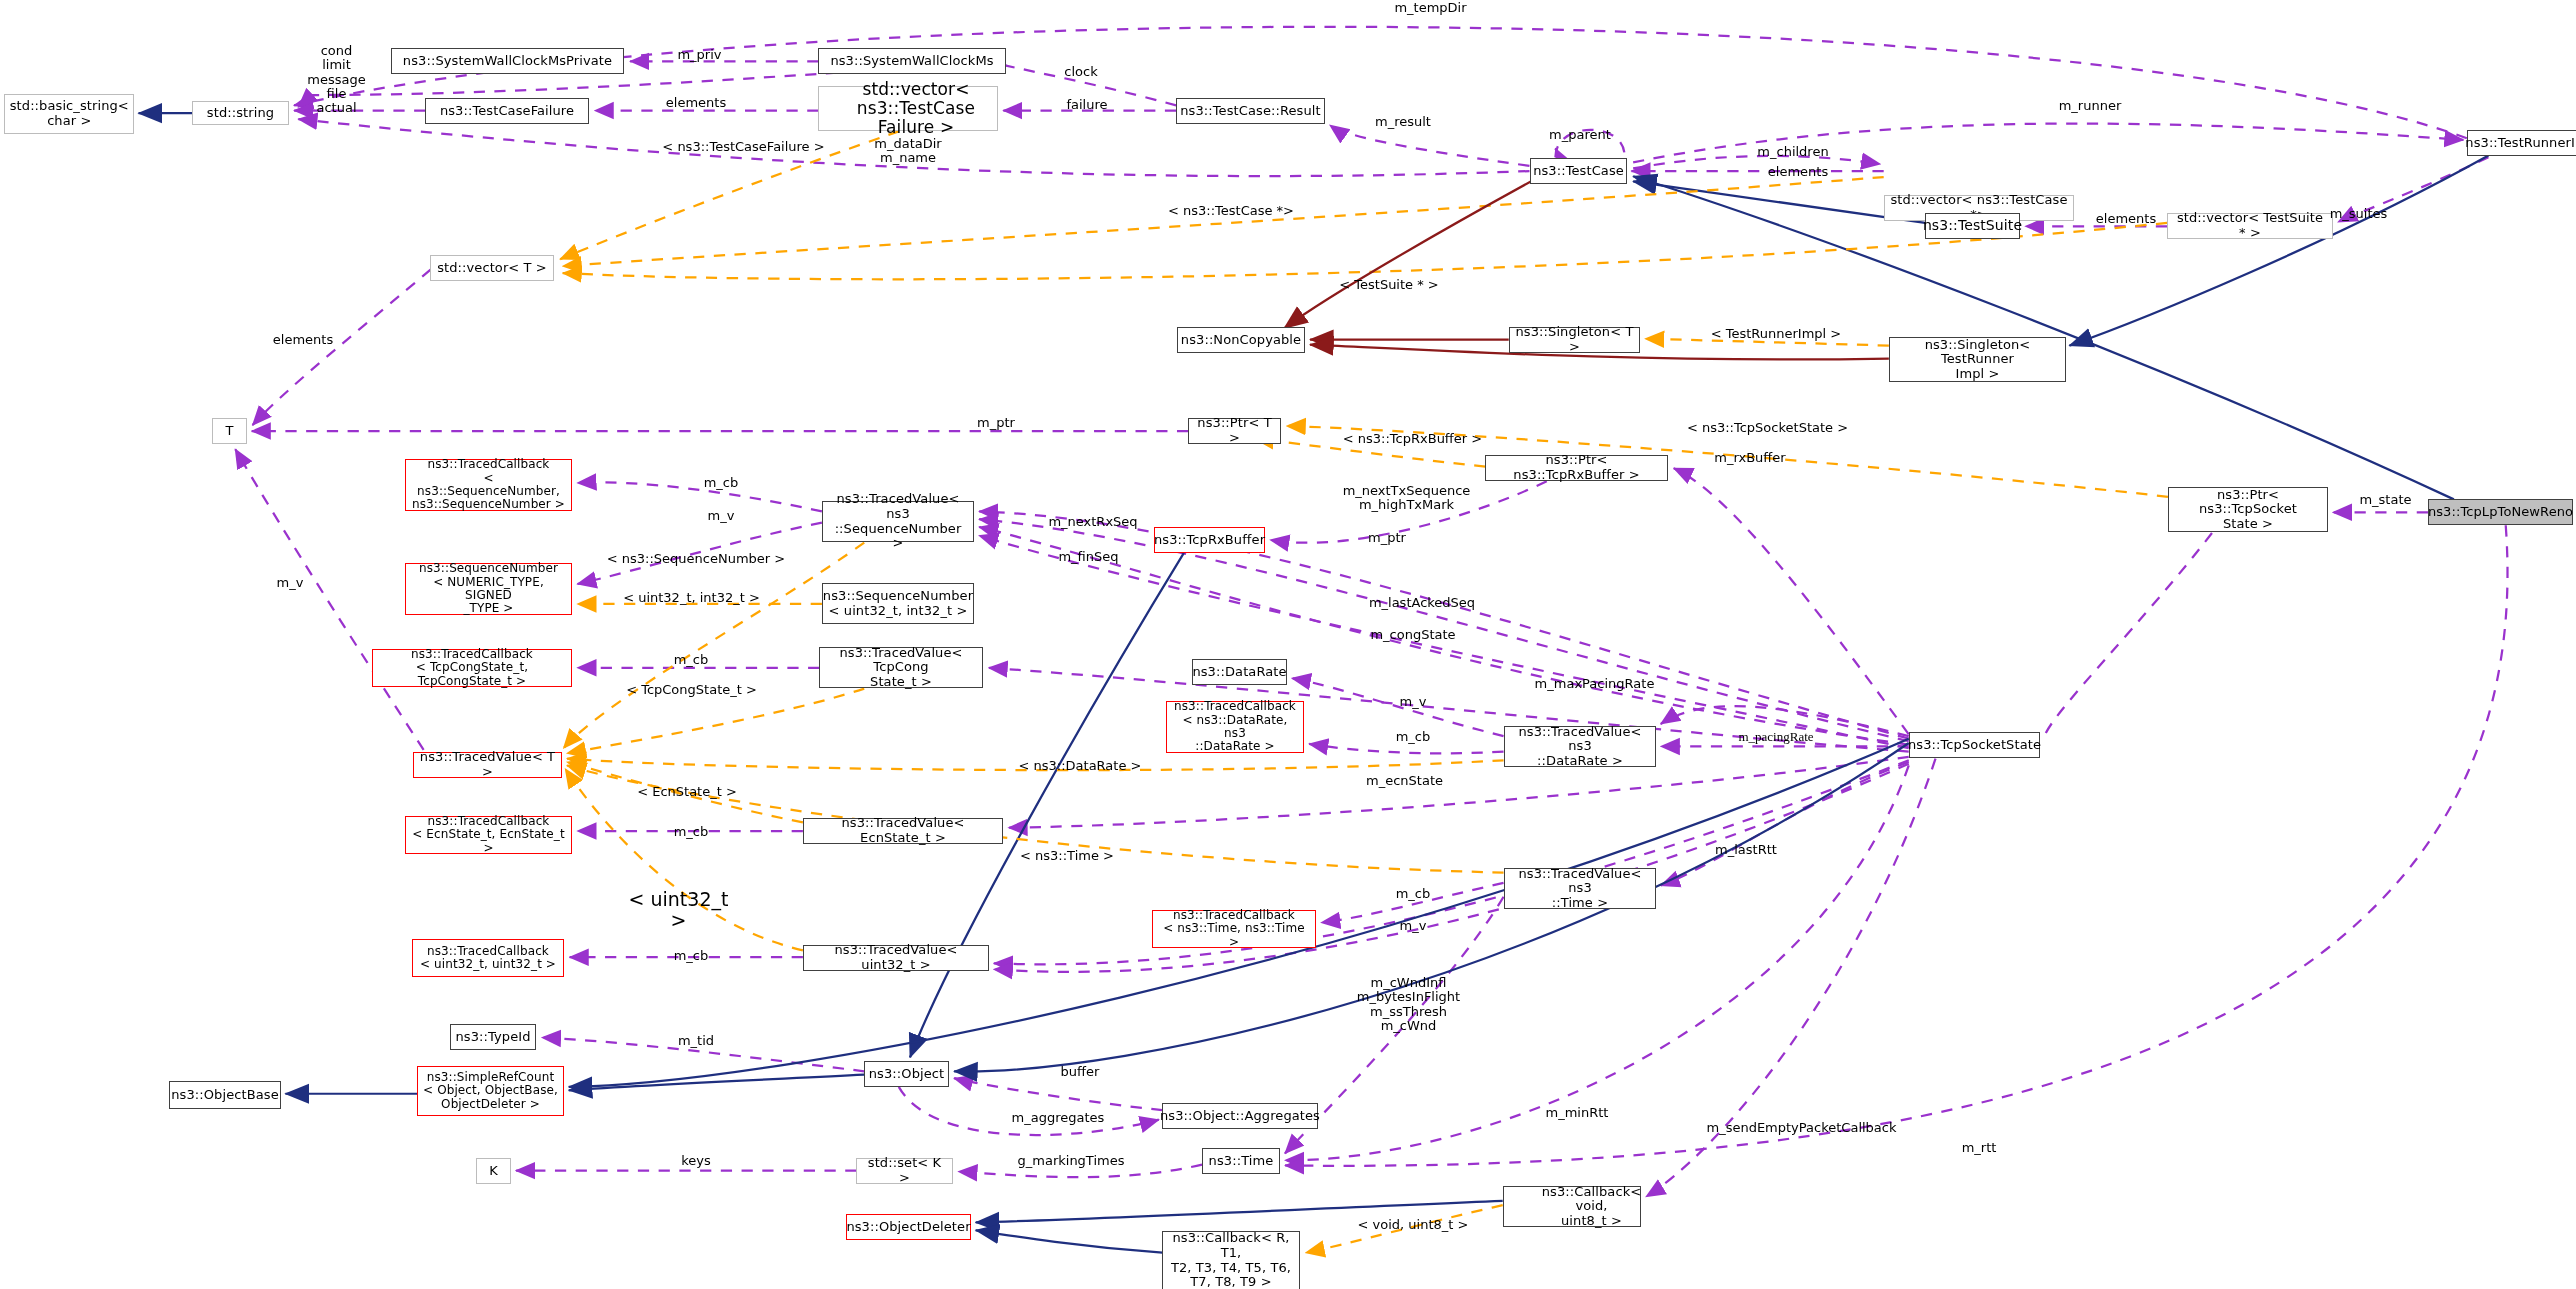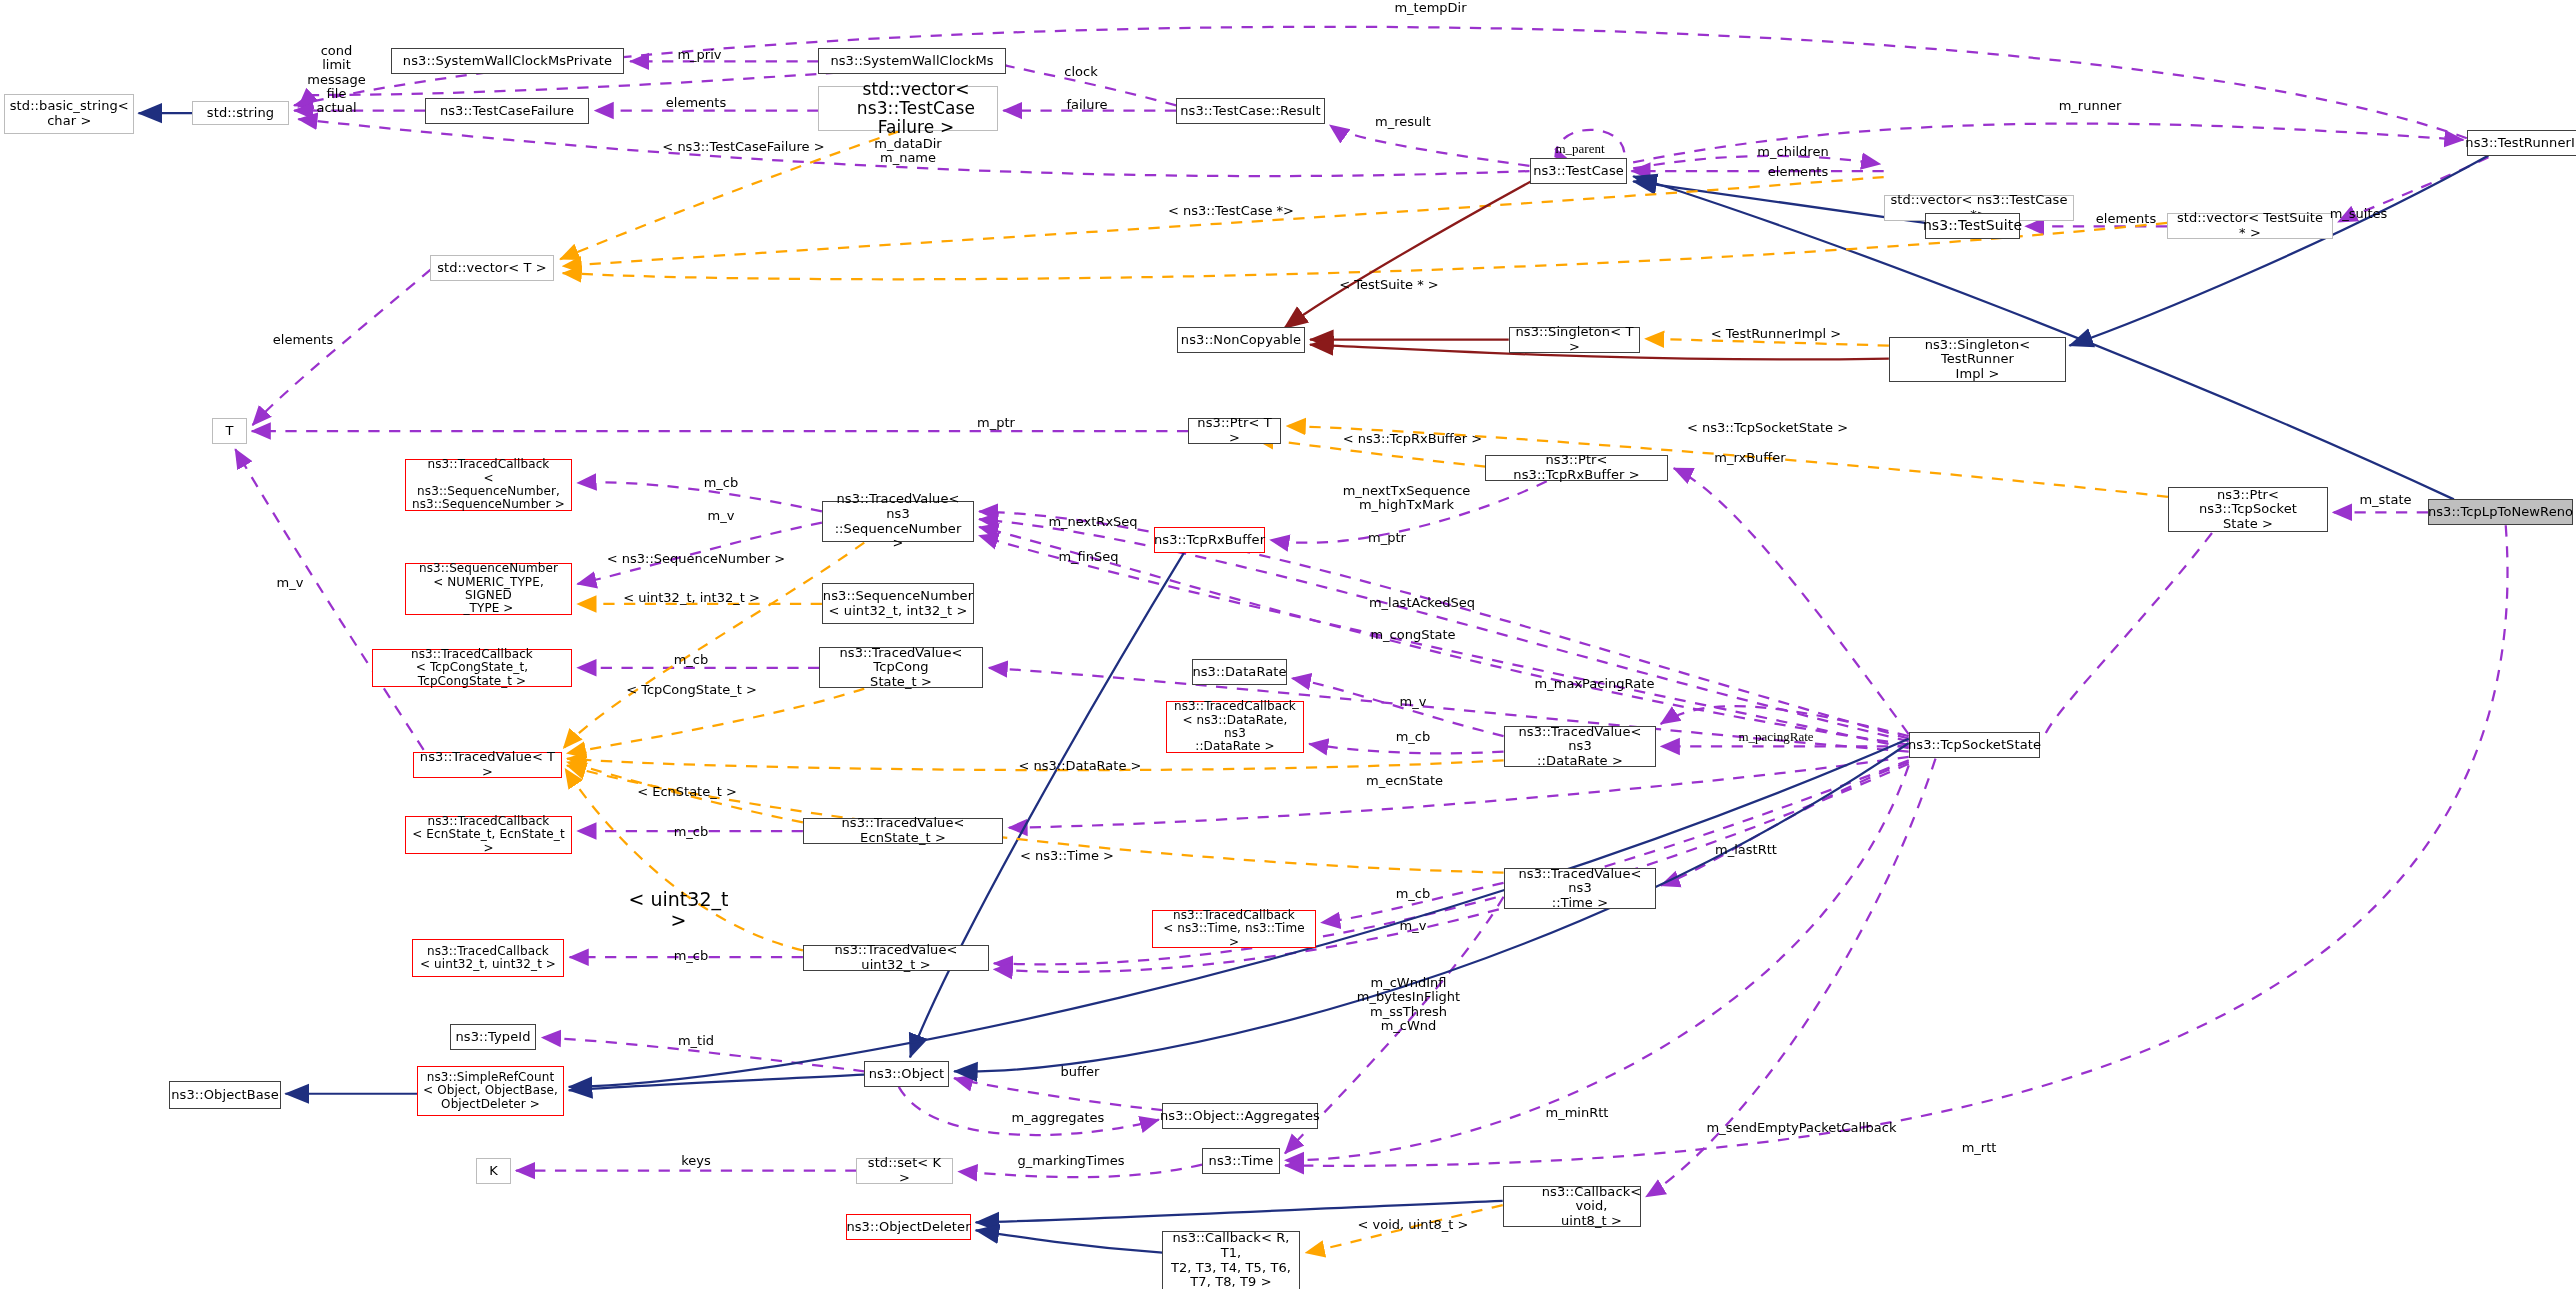--- a/index.html
+++ b/index.html
@@ -395,21 +395,21 @@
       <div class="elabel" style="left: 289px; top: 44px; width: 95px; font-size: 13px; white-space: pre-line;">cond
 limit
 message
 file
 actual</div>
       <div class="elabel" style="left: 652px; top: 48px; width: 95px; font-size: 13px; white-space: pre-line;">m_priv</div>
       <div class="elabel" style="left: 1042px; top: 65px; width: 78px; font-size: 13px; white-space: pre-line;">clock</div>
       <div class="elabel" style="left: 644px; top: 96px; width: 104px; font-size: 13px; white-space: pre-line;">elements</div>
       <div class="elabel" style="left: 1048px; top: 98px; width: 78px; font-size: 13px; white-space: pre-line;">failure</div>
       <div class="elabel" style="left: 1351px; top: 115px; width: 104px; font-size: 13px; white-space: pre-line;">m_result</div>
-      <div class="elabel" style="left: 1528px; top: 142px; width: 104px; font-size: 13px; white-space: pre-line; font-family: Liberation Serif, serif;">m_parent</div>
+      <div class="elabel" style="left: 1528px; top: 128px; width: 104px; font-size: 13px; white-space: pre-line;">m_parent</div>
       <div class="elabel" style="left: 2038px; top: 99px; width: 104px; font-size: 13px; white-space: pre-line;">m_runner</div>
       <div class="elabel" style="left: 1737px; top: 145px; width: 112px; font-size: 13px; white-space: pre-line;">m_children</div>
       <div class="elabel" style="left: 1746px; top: 165px; width: 104px; font-size: 13px; white-space: pre-line;">elements</div>
       <div class="elabel" style="left: 2311px; top: 207px; width: 95px; font-size: 13px; white-space: pre-line;">m_suites</div>
       <div class="elabel" style="left: 2074px; top: 212px; width: 104px; font-size: 13px; white-space: pre-line;">elements</div>
       <div class="elabel" style="left: 644px; top: 140px; width: 199px; font-size: 13px; white-space: pre-line;">&lt; ns3::TestCaseFailure &gt;</div>
       <div class="elabel" style="left: 852px; top: 137px; width: 112px; font-size: 13px; white-space: pre-line;">m_dataDir
 m_name</div>
       <div class="elabel" style="left: 1149px; top: 204px; width: 164px; font-size: 13px; white-space: pre-line;">&lt; ns3::TestCase *&gt;</div>
       <div class="elabel" style="left: 251px; top: 333px; width: 104px; font-size: 13px; white-space: pre-line;">elements</div>

